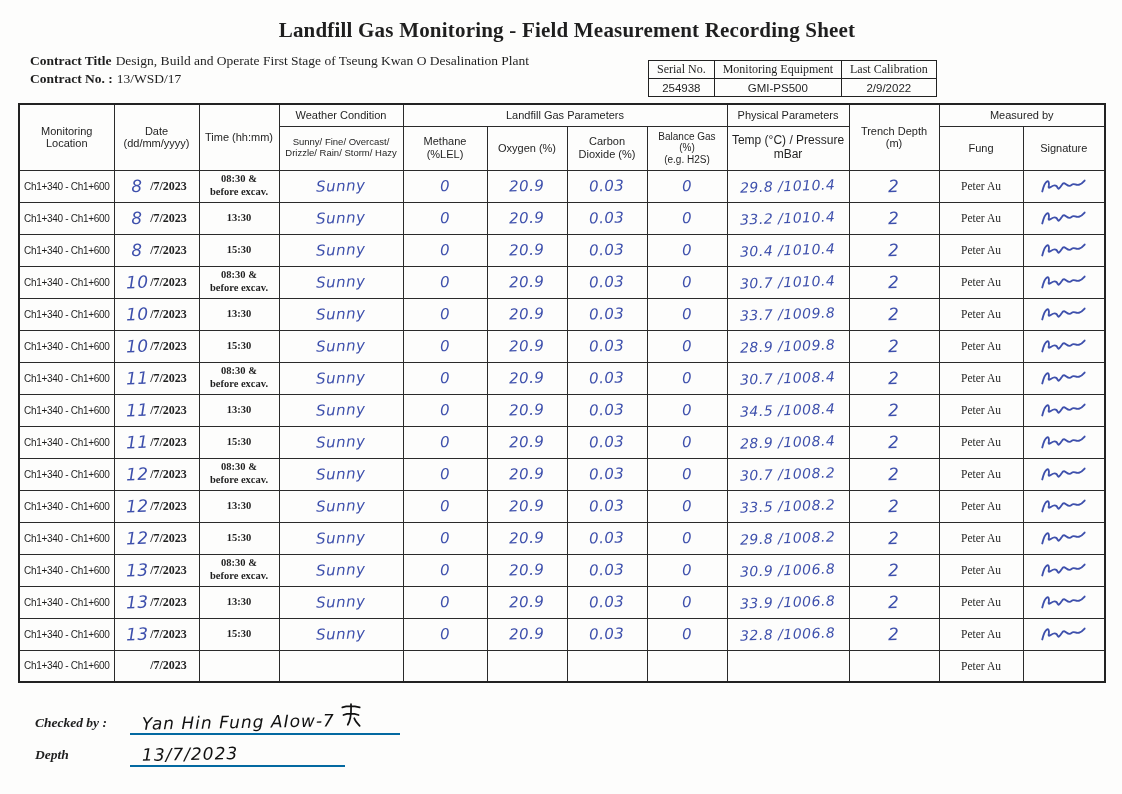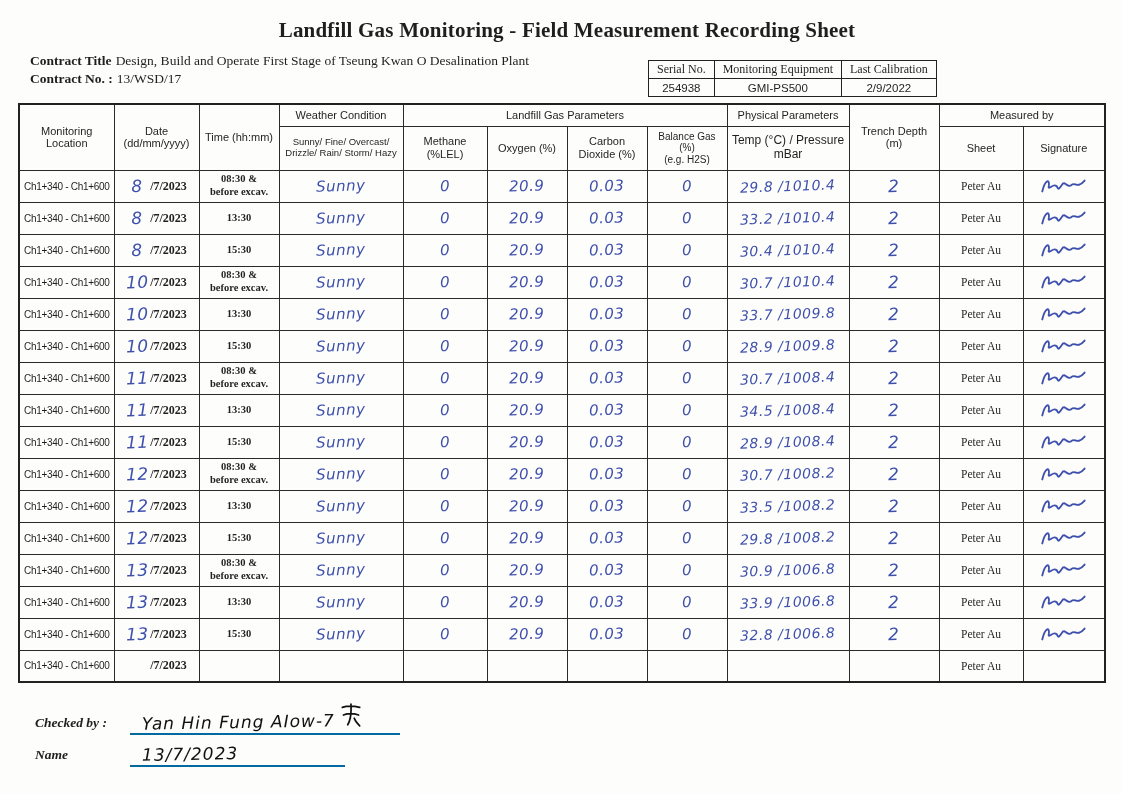--- a/index.html
+++ b/index.html
@@ -135,21 +135,21 @@
       </tr>
       <tr>
         <th class="h-sub weather-sub">Sunny/ Fine/ Overcast/
 Drizzle/ Rain/ Storm/ Hazy</th>
         <th class="h-sub">Methane (%LEL)</th>
         <th class="h-sub">Oxygen (%)</th>
         <th class="h-sub">Carbon Dioxide (%)</th>
         <th class="h-sub balance-h">Balance Gas (%)
 (e.g. H2S)</th>
         <th class="h-sub temp-h">Temp (°C) / Pressure mBar</th>
-        <th class="h-sub">Sheet</th>
+        <th class="h-sub">Fung</th>
         <th class="h-sub">Signature</th>
       </tr>
     </thead>
     <tbody id="rows">
         <tr>
       <td class="c-loc">Ch1+340 - Ch1+600</td>
       <td class="c-date">
         <span class="date-wrap">
           <span class="hw hw-big day">8</span>
           <span class="printed-date">/7/2023</span>
@@ -527,20 +527,20 @@
     <div class="f-row">
       <span class="f-label">Checked by :</span>
       <span class="f-line f-line-1">
         <span class="hw-black">Yan Hin Fung AIow-7</span>
         <svg width="24" height="26" viewBox="0 0 22 24" style="margin-left:4px; transform:translateY(-4px);">
           <path d="M3,5 C9,3 15,4 19,5 M11,2 C11,8 12,14 8,21 M4,12 C9,10 15,11 18,12 M14,15 C15,18 17,20 19,22" fill="none" stroke="#111" stroke-width="1.6" stroke-linecap="round"></path>
         </svg>
       </span>
     </div>
     <div class="f-row">
-      <span class="f-label">Name</span>
+      <span class="f-label">Depth</span>
       <span class="f-line f-line-2">
         <span class="hw-black">13/7/2023</span>
       </span>
     </div>
   </div>
 
 </div>
 
 </body></html>

